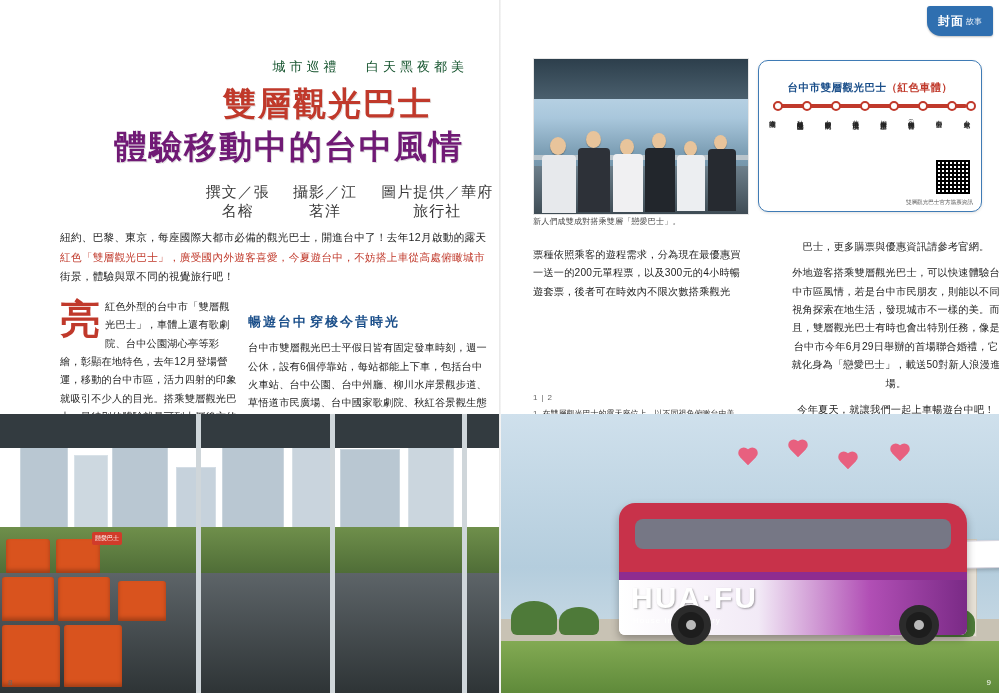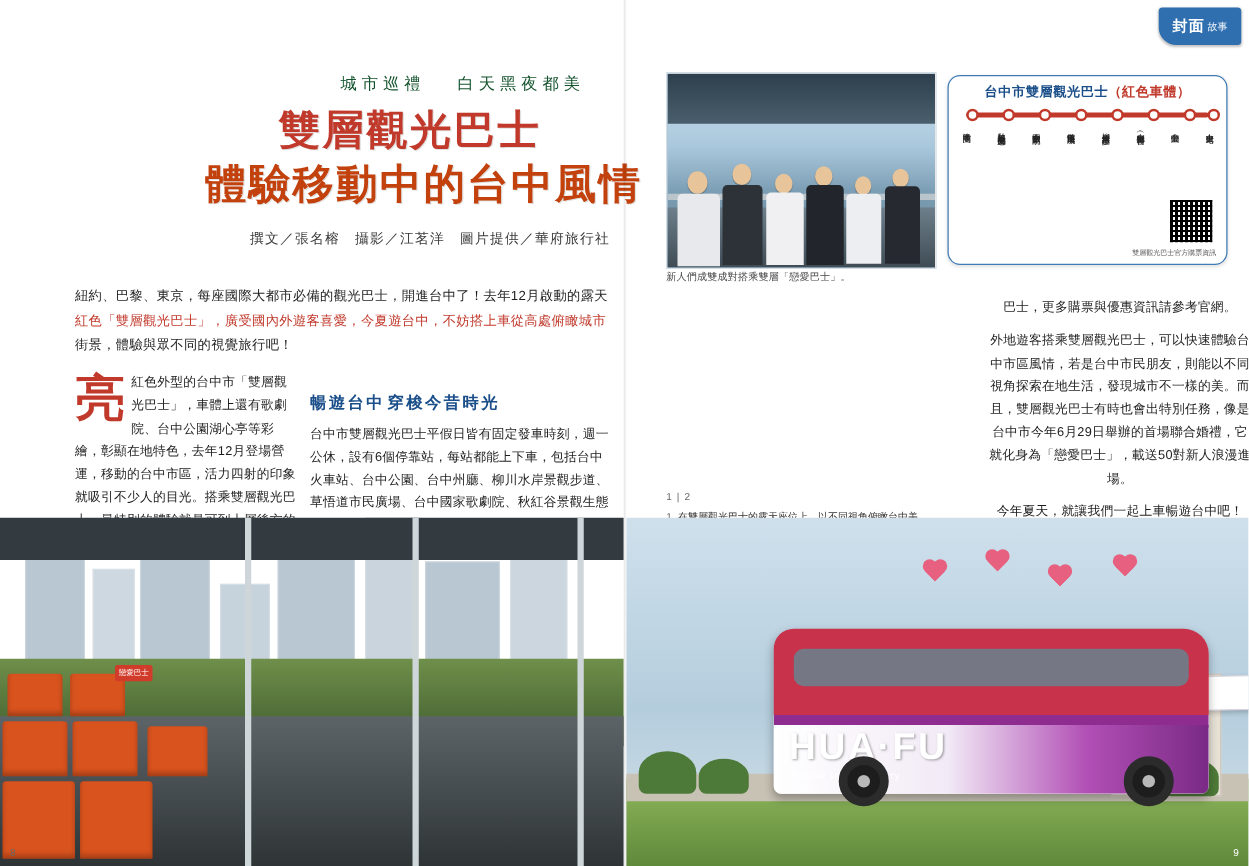--- a/index.html
+++ b/index.html
@@ -76,39 +76,40 @@
     text-align: center;
     font-size: 33px;
     font-weight: bold;
     letter-spacing: 2px;
     color: #c0392b;
     text-shadow: 1px 1px 0 rgba(0,0,0,.12);
   }
   .headline2 {
     position: absolute;
     top: 125px;
-    left: 104px;
+    left: 84px;
     width: 410px;
-    text-align: right;
+    text-align: center;
     font-size: 33px;
     font-weight: bold;
     letter-spacing: 2px;
-    color: #c2410c;
+    color: #701a75;
     text-shadow: 1px 1px 0 rgba(0,0,0,.12);
   }
   .byline {
     position: absolute;
     top: 183px;
     left: 200px;
     width: 300px;
-    font-size: 11px;
+    font-size: 15px;
     letter-spacing: 1px;
     color: #3a3a3a;
     display: flex;
     gap: 12px;
+    text-align: center;
   }
 
   
   .intro {
     position: absolute;
     top: 228px;
     left: 60px;
     width: 432px;
     font-size: 10.6px;
     line-height: 1.85;
@@ -219,21 +220,21 @@
   .routebox {
     position: absolute;
     top: 60px;
     left: 758px;
     width: 224px;
     height: 152px;
     border: 1px solid #3f7bb5;
     border-radius: 10px;
     background: #ffffff;
     box-shadow: 0 1px 3px rgba(0,0,0,.12);
-    padding: 6px 8px;
+    padding: 20px 8px;
     box-sizing: border-box;
   }
   .routebox-title {
     font-size: 10.5px;
     font-weight: bold;
     color: #1b4f8a;
     letter-spacing: .5px;
     text-align: center;
     margin-bottom: 4px;
   }
@@ -605,20 +606,21 @@
       <div class="stop-label">台中州廳（停香舊）</div>
       <div class="stop-label">台中公園</div>
       <div class="stop-label">台中火車站</div>
     </div>
     <div class="qr"></div>
     <div class="qr-cap">雙層觀光巴士官方購票資訊</div>
   </div>
 
   <div class="rcol rcol-a">
     <div style="height:8px"></div>
+    <div>票種依照乘客的遊程需求，分為現在最優惠買一送一的200元單程票，以及300元的4小時暢遊套票，後者可在時效內不限次數搭乘觀光</div>
   </div>
   <div class="rcol rcol-b">
     <div>巴士，更多購票與優惠資訊請參考官網。</div>
     <div style="height:8px"></div>
     <div>外地遊客搭乘雙層觀光巴士，可以快速體驗台中市區風情，若是台中市民朋友，則能以不同視角探索在地生活，發現城市不一樣的美。而且，雙層觀光巴士有時也會出特別任務，像是台中市今年6月29日舉辦的首場聯合婚禮，它就化身為「戀愛巴士」，載送50對新人浪漫進場。</div>
     <div style="height:8px"></div>
     <div>今年夏天，就讓我們一起上車暢遊台中吧！</div>
   </div>
 
   <div class="numcaps">

